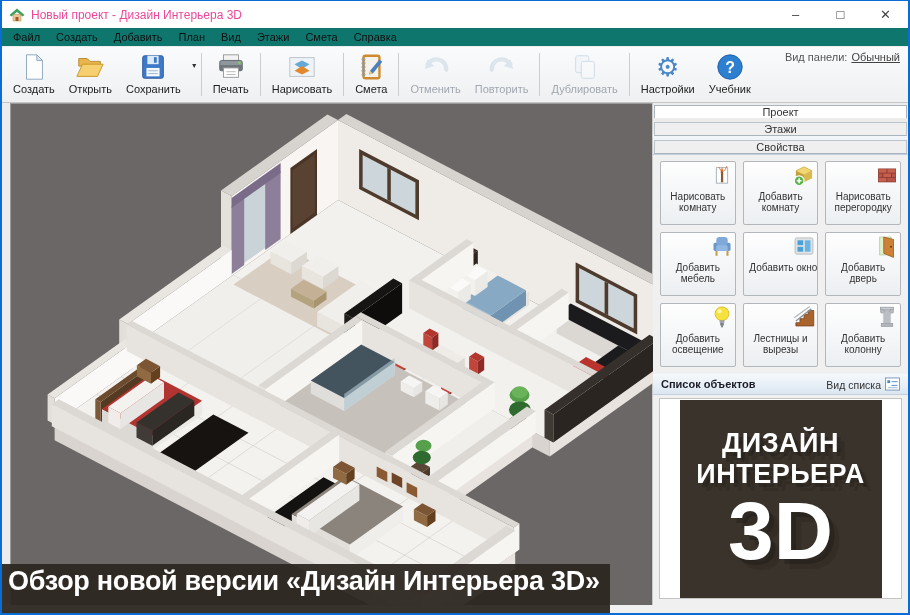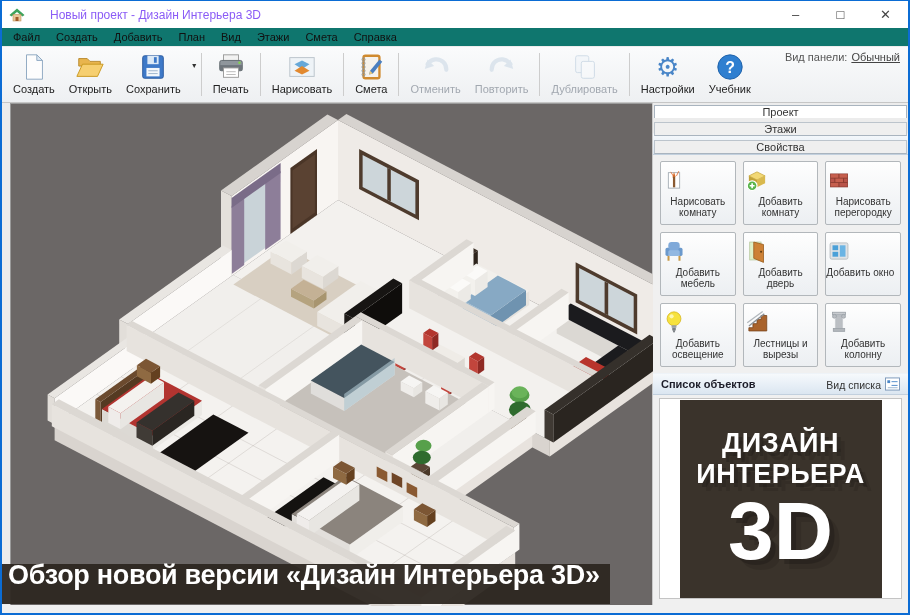--- a/index.html
+++ b/index.html
@@ -5,21 +5,21 @@
   html,body{margin:0;padding:0;background:#c9c9c9;}
   *{box-sizing:border-box;}
   .window{
     position:relative;width:910px;height:615px;
     border:2px solid #0b6cd4;border-top-width:1px;
     background:#f0f0f0;overflow:hidden;
     font-family:"Liberation Sans",sans-serif;
   }
   
   .titlebar{height:27px;background:#fff;display:flex;align-items:center;padding-left:7px;gap:6px;}
-  .titlebar .ttext{font-size:12px;color:#8b5cf6;white-space:nowrap;margin-left:19px;}
+  .titlebar .ttext{font-size:12px;color:#ec4899;white-space:nowrap;}
   .wcontrols{margin-left:auto;display:flex;height:100%;}
   .wbtn{width:45px;height:100%;display:flex;align-items:center;justify-content:center;font-size:13px;color:#444;}
   
   .menubar{height:19px;background:#0f766e;display:flex;align-items:center;padding:0 3px;border-bottom:1px solid #ececec;}
   .mitem{font-size:11px;color:#111;padding:2px 8px;cursor:default;}
   
   .toolbar{height:56px;background:linear-gradient(#fafbfc,#eef0f2);display:flex;align-items:stretch;padding:2px 4px;border-bottom:1px solid #c6c6c6;position:relative;}
   .tbtn{display:flex;flex-direction:column;align-items:center;justify-content:flex-start;padding:3px 7px 2px;font-size:11px;color:#222;border-radius:2px;position:relative;}
   .tbtn .ticon{width:30px;height:30px;display:flex;align-items:center;justify-content:center;}
   .tbtn .ticon svg{width:30px;height:30px;}
@@ -28,37 +28,37 @@
   .tsep{width:1px;background:#cdcdcd;margin:4px 4px;}
   .drop{position:absolute;right:-1px;top:13px;font-size:7px;color:#333;}
   .panelview{position:absolute;right:8px;top:4px;font-size:11px;color:#555;}
   .panelview .pvlink{color:#444;text-decoration:underline;margin-left:4px;}
   
   .content{display:flex;height:502px;}
   .viewport-wrap{width:650px;background:#ececec;padding-left:8px;}
   .viewport{width:642px;height:502px;background:#6b6766;position:relative;border-left:1px solid #9a9a9a;border-top:1px solid #9a9a9a;}
   .viewport svg{position:absolute;left:0;top:0;}
   .caption{
-    position:absolute;left:0px;top:563px;height:40px;z-index:6;
+    position:absolute;left:0px;top:563px;height:52px;z-index:6;
     background:rgba(45,39,33,0.95);color:#fff;
     font-size:27px;font-weight:bold;letter-spacing:-0.3px;
     display:flex;align-items:center;padding:0 10px 18px 6px;white-space:nowrap;
   }
   
   .sidepanel{flex:1;background:#f0f0f0;border-left:1px solid #c9c9c9;display:flex;flex-direction:column;}
   .tabs{height:30px;display:flex;background:#ececec;padding:0 1px;position:relative;flex-direction:column;}
   .tab{flex:1;margin-top:4px;height:26px;display:flex;align-items:center;justify-content:center;
        font-size:11px;color:#333;background:#efefef;border:1px solid #bcc4cc;border-bottom:1px solid #a9b4bf;}
   .tab.active{background:#fff;margin-top:2px;height:29px;border:1px solid #a9b4bf;border-bottom:none;z-index:2;}
   .sechead{height:22px;background:linear-gradient(#f6f9fc,#dbe6f1);border-top:1px solid #eef3f8;border-bottom:1px solid #c2d0de;
            display:flex;align-items:center;padding:0 8px;font-size:11px;font-weight:bold;color:#1c1c28;}
   .sechead .right{margin-left:auto;font-weight:normal;font-size:10.5px;color:#333;display:flex;align-items:flex-end;gap:4px;}
   .grid{display:grid;grid-template-columns:repeat(3,1fr);gap:7px;padding:6px 7px;}
   .gbtn{height:64px;background:linear-gradient(#fefefe,#eceff2);border:1px solid #b2b7bb;border-radius:2px;
-        display:flex;flex-direction:column;align-items:flex-start;justify-content:flex-start;padding-top:5px;
+        display:flex;flex-direction:column;align-items:flex-end;justify-content:flex-start;
         font-size:10px;color:#333;text-align:center;line-height:1.12;}
   .gbtn .gicon{width:26px;height:26px;margin-bottom:3px;}
   .gbtn .gicon svg{width:26px;height:26px;}
   .logo-wrap{flex:1;margin:3px 6px 6px;background:#fff;border:1px solid #c4c4c4;display:flex;align-items:center;justify-content:center;}
   .logo{width:202px;height:198px;background:#3a332b;color:#fff;display:flex;flex-direction:column;align-items:center;justify-content:center;font-weight:bold;}
   .logo .l1{font-size:27px;letter-spacing:0.5px;text-shadow:4px 4px 0 rgba(0,0,0,0.18),8px 8px 0 rgba(0,0,0,0.10);}
   .logo .l3{font-size:82px;line-height:0.95;margin-top:2px;text-shadow:5px 5px 0 rgba(0,0,0,0.18),10px 10px 0 rgba(0,0,0,0.10);}
 </style>
 </head>
 <body>
@@ -473,34 +473,34 @@
                 <rect x="5.5" y="12" width="5" height="10" rx="2" fill="#6b99cc"></rect>
                 <rect x="21.5" y="12" width="5" height="10" rx="2" fill="#6b99cc"></rect>
                 <rect x="9" y="15" width="14" height="7" rx="2" fill="#92b8e2"></rect>
                 <rect x="8" y="22" width="2.5" height="6" fill="#c89a4a"></rect>
                 <rect x="21.5" y="22" width="2.5" height="6" fill="#c89a4a"></rect>
               </svg></div>
             <span>Добавить мебель</span>
           </div>
           <div class="gbtn">
             <div class="gicon"><svg viewBox="0 0 32 32">
-                <rect x="7" y="5" width="14" height="22" fill="#dff0c8" stroke="#b9c9a0"></rect>
-                <path d="M12 5l12 3v22l-12-5z" fill="#cd8136" stroke="#9a5f20"></path>
-                <circle cx="21" cy="17" r="1.2" fill="#5a3a10"></circle>
-              </svg></div>
-            <span>Добавить дверь</span>
-          </div>
-          <div class="gbtn">
-            <div class="gicon"><svg viewBox="0 0 32 32">
                 <rect x="5" y="6" width="22" height="20" rx="2" fill="#dfe3e6" stroke="#b0b6ba"></rect>
                 <rect x="8" y="9" width="7" height="6" fill="#4aa0d8"></rect>
                 <rect x="8" y="17" width="7" height="6" fill="#4aa0d8"></rect>
                 <rect x="17" y="9" width="7" height="14" fill="#6ab4e4"></rect>
               </svg></div>
             <span>Добавить окно</span>
+          </div>
+          <div class="gbtn">
+            <div class="gicon"><svg viewBox="0 0 32 32">
+                <rect x="7" y="5" width="14" height="22" fill="#dff0c8" stroke="#b9c9a0"></rect>
+                <path d="M12 5l12 3v22l-12-5z" fill="#cd8136" stroke="#9a5f20"></path>
+                <circle cx="21" cy="17" r="1.2" fill="#5a3a10"></circle>
+              </svg></div>
+            <span>Добавить дверь</span>
           </div>
           <div class="gbtn">
             <div class="gicon"><svg viewBox="0 0 32 32">
                 <circle cx="16" cy="12" r="8.5" fill="#f6e23e" stroke="#d8b820"></circle>
                 <circle cx="13" cy="9" r="2.6" fill="#fdf7b0"></circle>
                 <rect x="13" y="20" width="6" height="3" fill="#9aa0a6"></rect>
                 <rect x="13.8" y="23" width="4.4" height="3" fill="#7a8086"></rect>
                 <path d="M14 26h4l-2 3.5z" fill="#6a7076"></path>
               </svg></div>
             <span>Добавить освещение</span>

